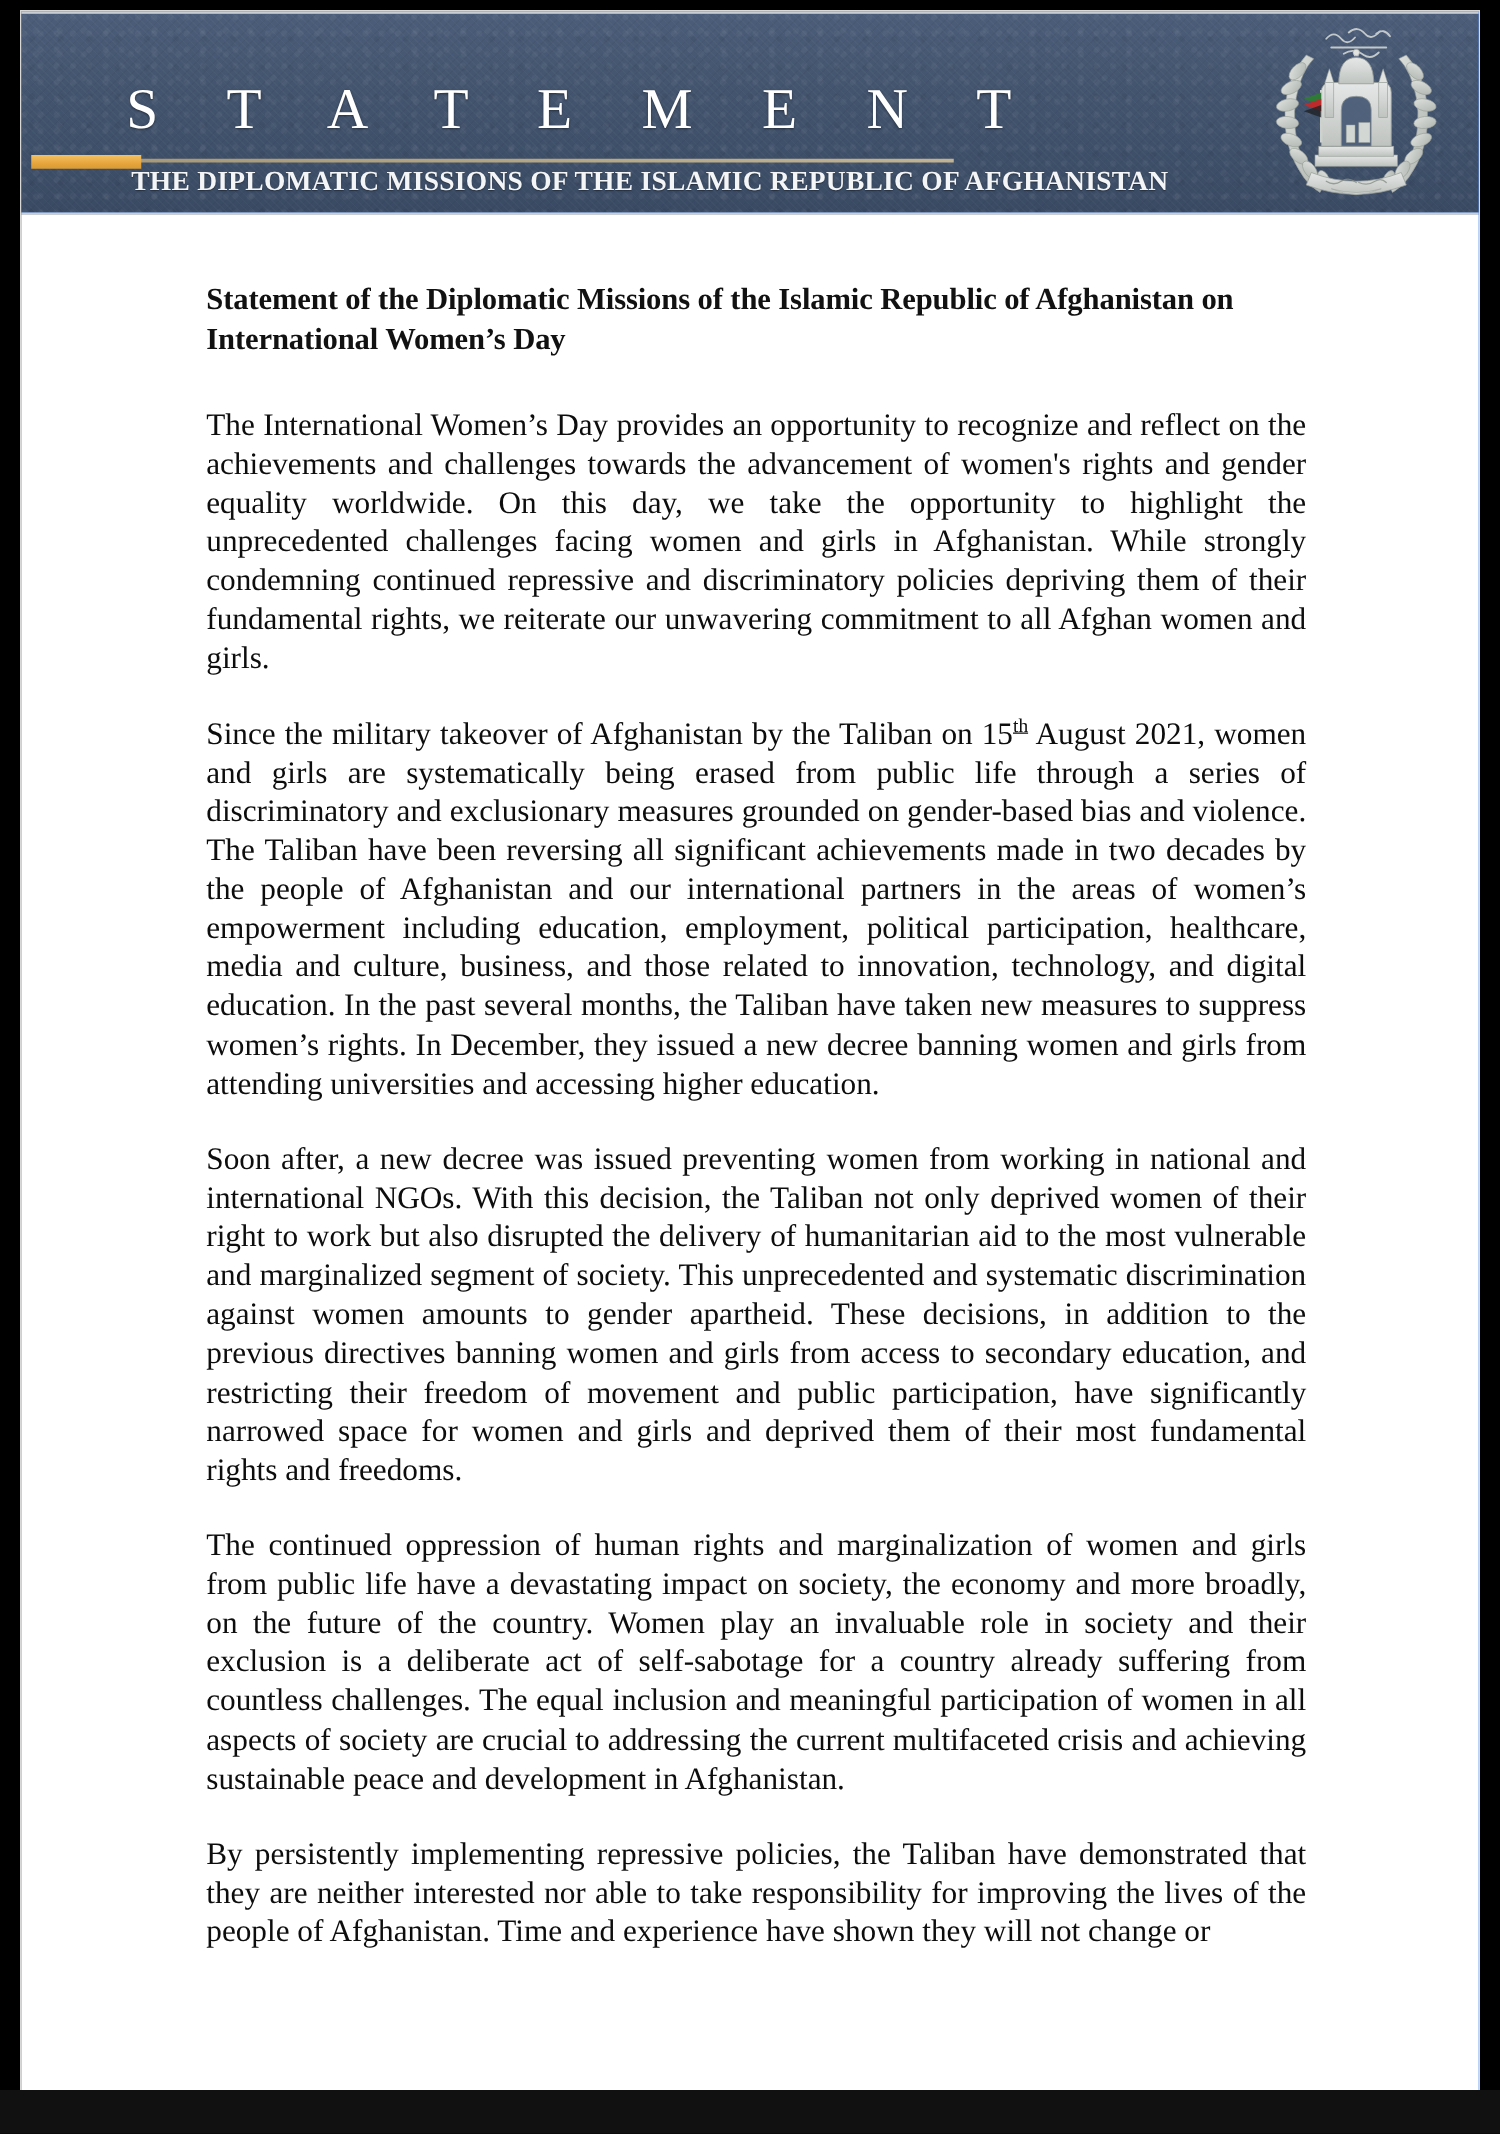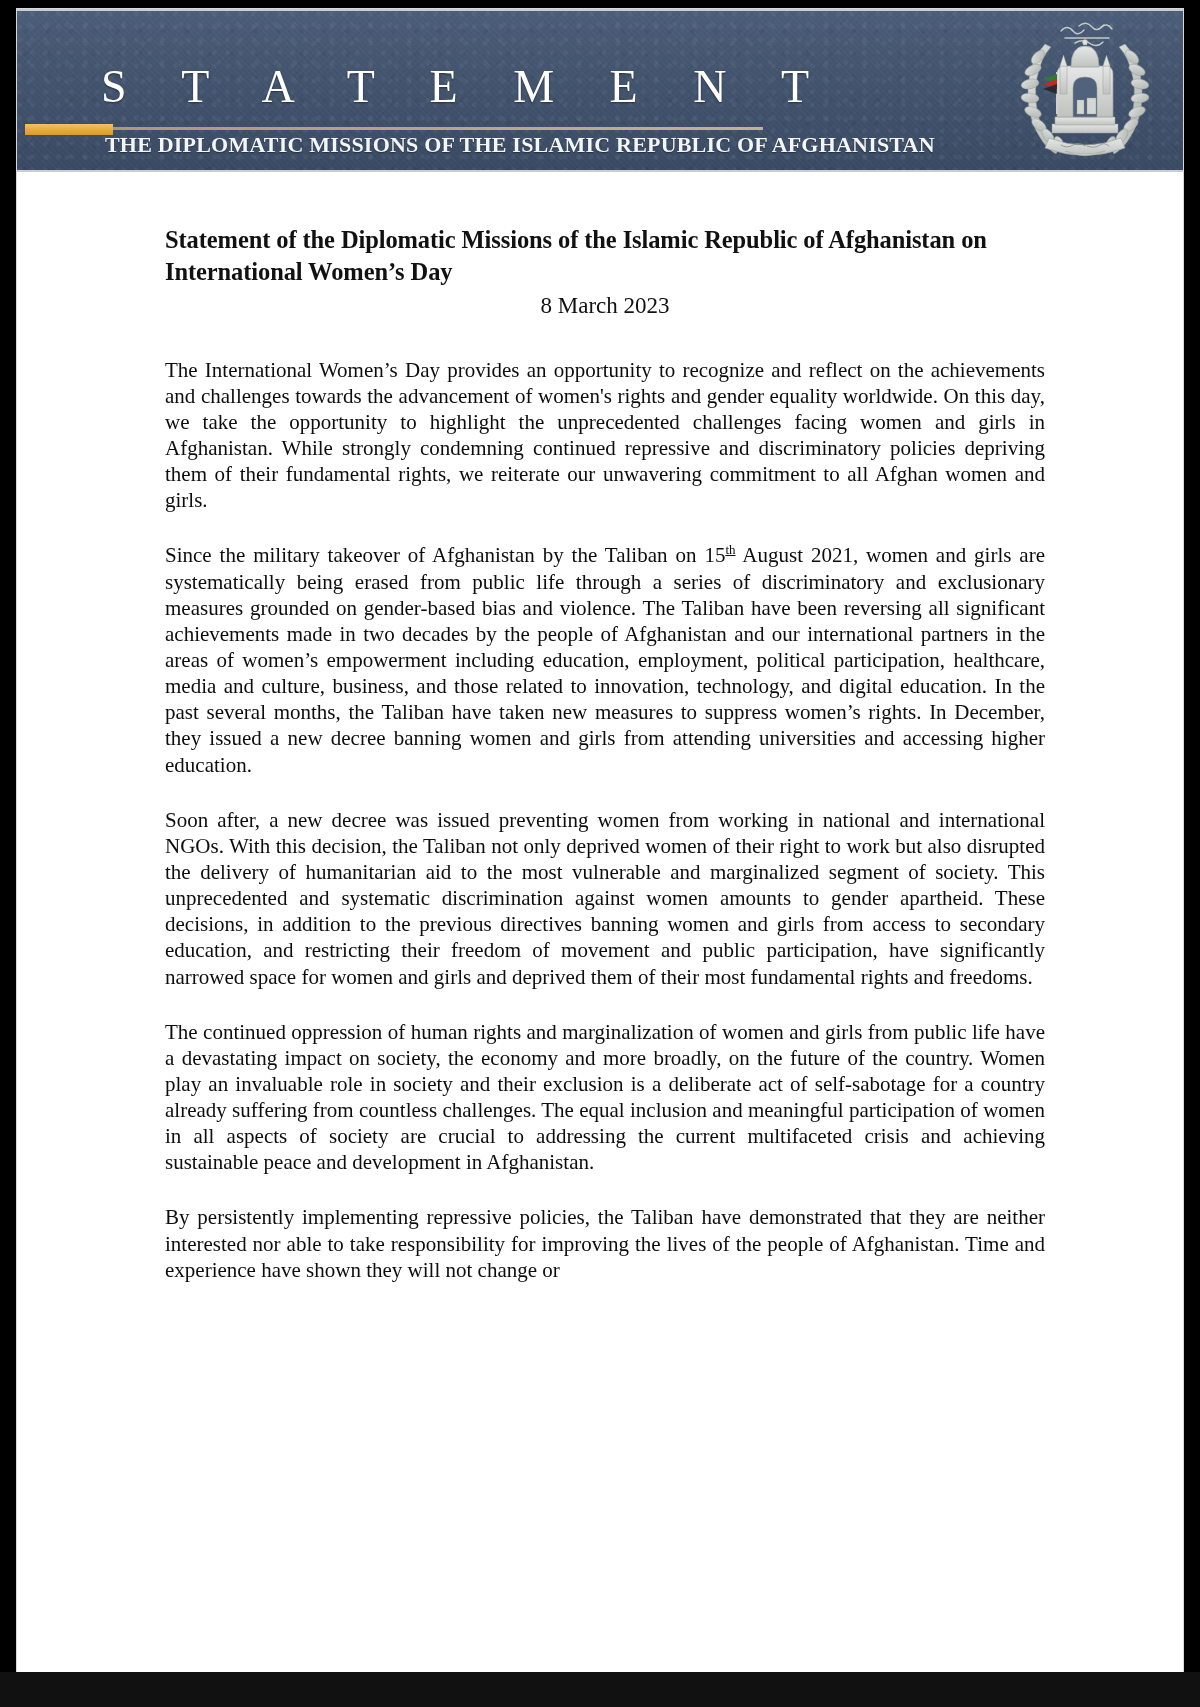--- a/index.html
+++ b/index.html
@@ -153,21 +153,21 @@
     font-size: 23px;
     font-weight: 400;
     line-height: 1.3;
     color: #111111;
     margin: 2px 0 0 0;
   }
 
   .para {
     text-align: justify;
     text-justify: inter-word;
-    font-size: 21px;
+    font-size: 25px;
     line-height: 1.245;
     color: #0d0d0d;
     margin: 0;
     hyphens: none;
     -webkit-hyphens: none;
   }
   .para + .para { margin-top: 29px; }
   #paras { margin-top: 36px; }
 
   .para sup {
@@ -283,21 +283,20 @@
 
         <path d="M60 137 q20 9 40 0 q-20 6 -40 0 z" fill="#dde0da" stroke="#9fa49c" stroke-width="0.4"></path>
       </svg>
     </div>
 
     <div id="doc">
       <div id="content">
 
         <h1 class="doc-title">Statement of the Diplomatic Missions of the Islamic Republic of Afghanistan on International Women’s Day</h1>
 
-        <div class="doc-date">8 March 2023</div>
 
         <div id="paras">
           <p class="para">The International Women’s Day provides an opportunity to recognize and reflect on the achievements and challenges towards the advancement of women's rights and gender equality worldwide. On this day, we take the opportunity to highlight the unprecedented challenges facing women and girls in Afghanistan. While strongly condemning continued repressive and discriminatory policies depriving them of their fundamental rights, we reiterate our unwavering commitment to all Afghan women and girls.</p>
           <p class="para">Since the military takeover of Afghanistan by the Taliban on 15<sup>th</sup> August 2021, women and girls are systematically being erased from public life through a series of discriminatory and exclusionary measures grounded on gender-based bias and violence. The Taliban have been reversing all significant achievements made in two decades by the people of Afghanistan and our international partners in the areas of women’s empowerment including education, employment, political participation, healthcare, media and culture, business, and those related to innovation, technology, and digital education. In the past several months, the Taliban have taken new measures to suppress women’s rights. In December, they issued a new decree banning women and girls from attending universities and accessing higher education.</p>
           <p class="para">Soon after, a new decree was issued preventing women from working in national and international NGOs. With this decision, the Taliban not only deprived women of their right to work but also disrupted the delivery of humanitarian aid to the most vulnerable and marginalized segment of society. This unprecedented and systematic discrimination against women amounts to gender apartheid. These decisions, in addition to the previous directives banning women and girls from access to secondary education, and restricting their freedom of movement and public participation, have significantly narrowed space for women and girls and deprived them of their most fundamental rights and freedoms.</p>
           <p class="para">The continued oppression of human rights and marginalization of women and girls from public life have a devastating impact on society, the economy and more broadly, on the future of the country. Women play an invaluable role in society and their exclusion is a deliberate act of self-sabotage for a country already suffering from countless challenges. The equal inclusion and meaningful participation of women in all aspects of society are crucial to addressing the current multifaceted crisis and achieving sustainable peace and development in Afghanistan.</p>
           <p class="para">By persistently implementing repressive policies, the Taliban have demonstrated that they are neither interested nor able to take responsibility for improving the lives of the people of Afghanistan. Time and experience have shown they will not change or</p>
         </div>
 
       </div>

